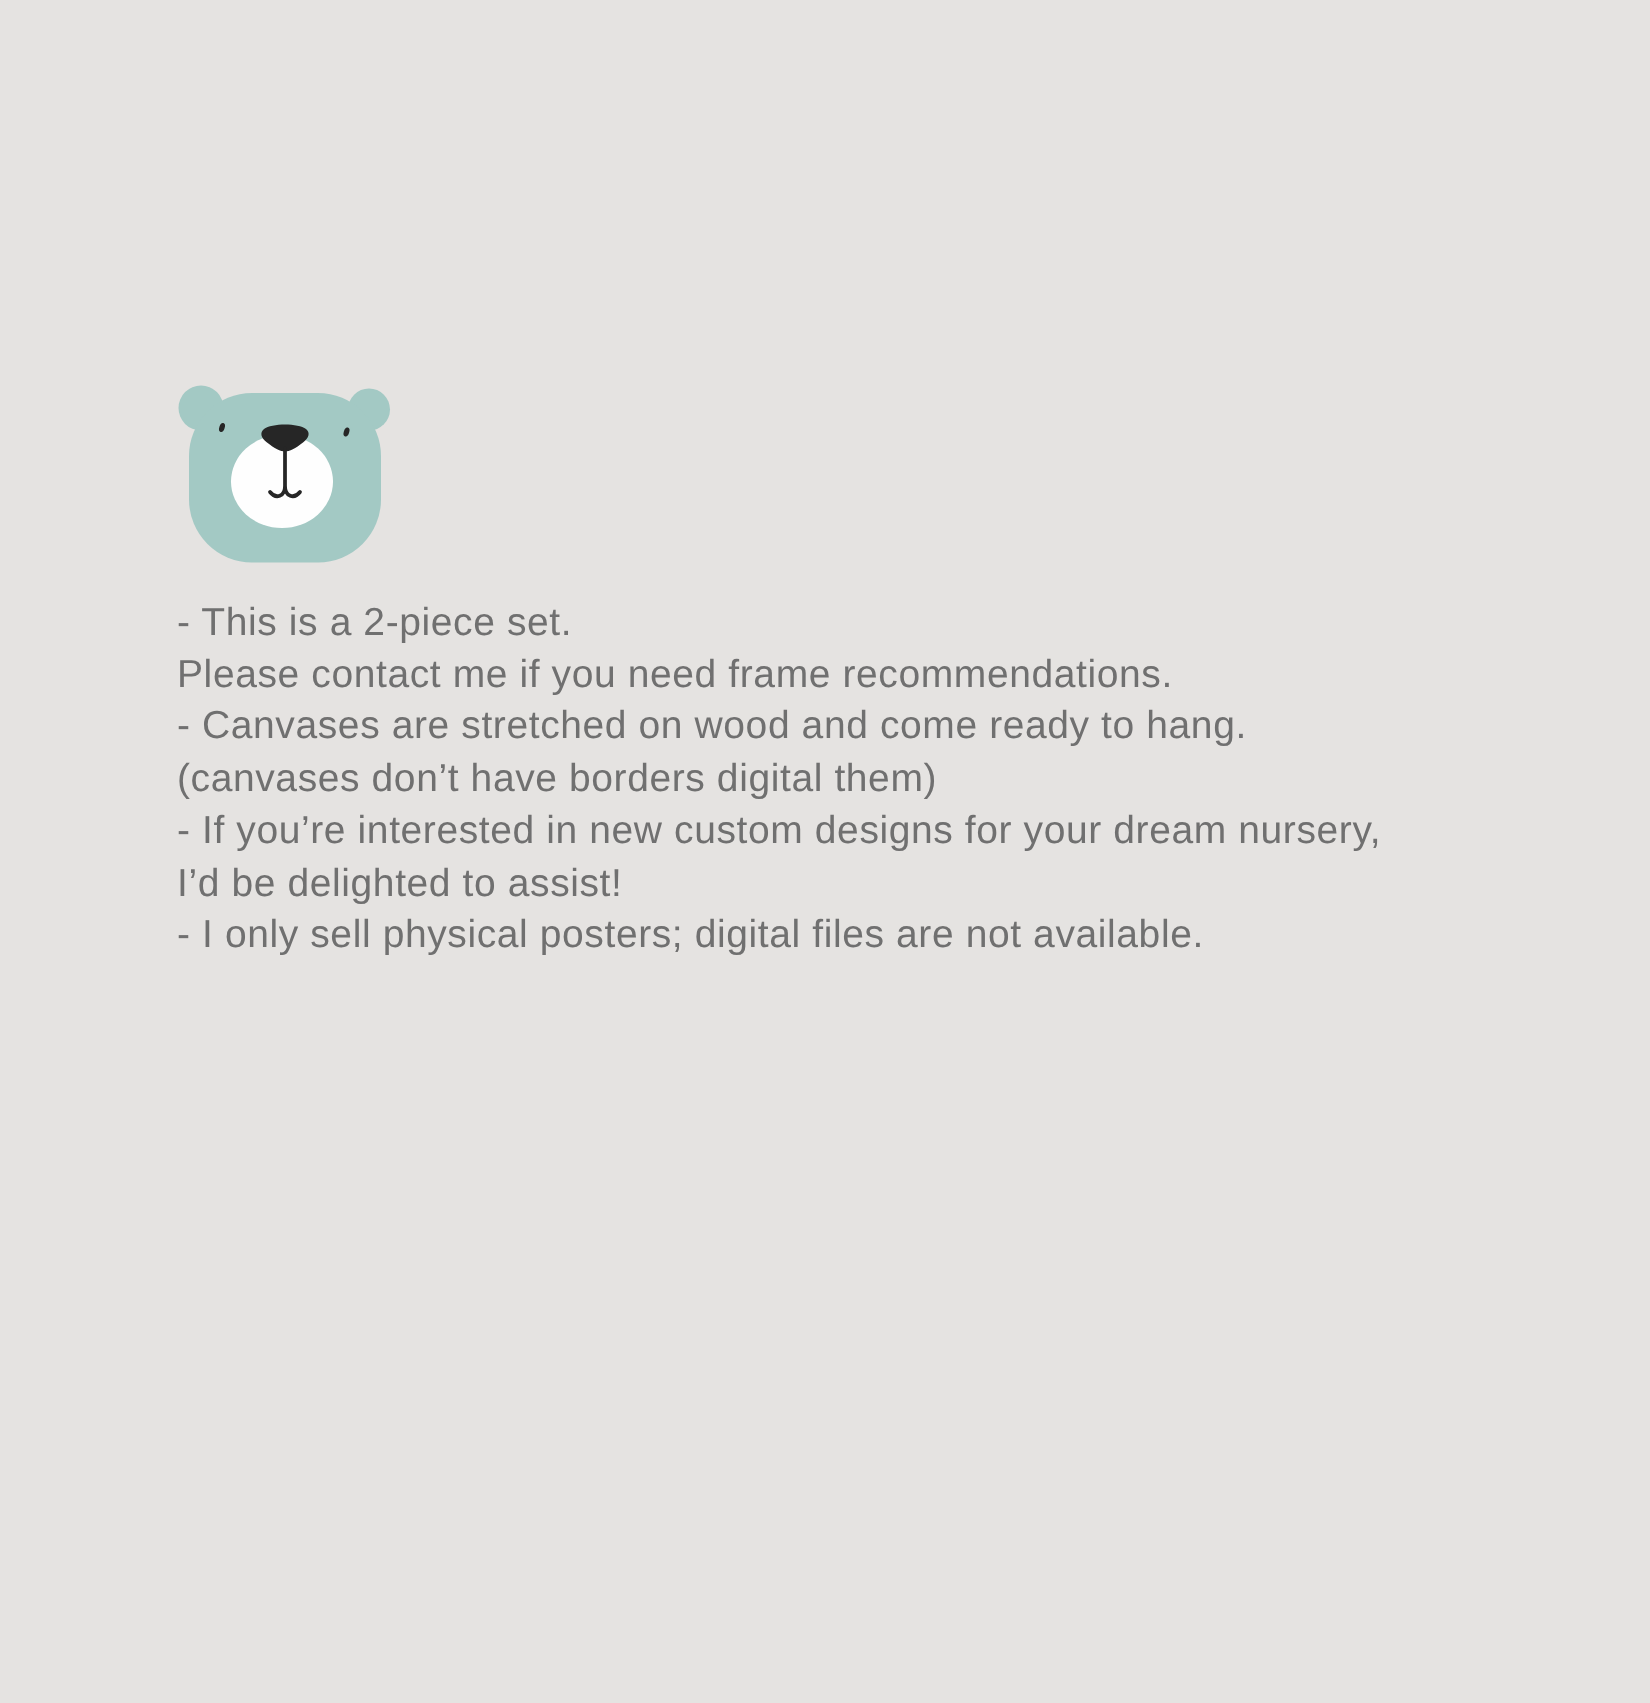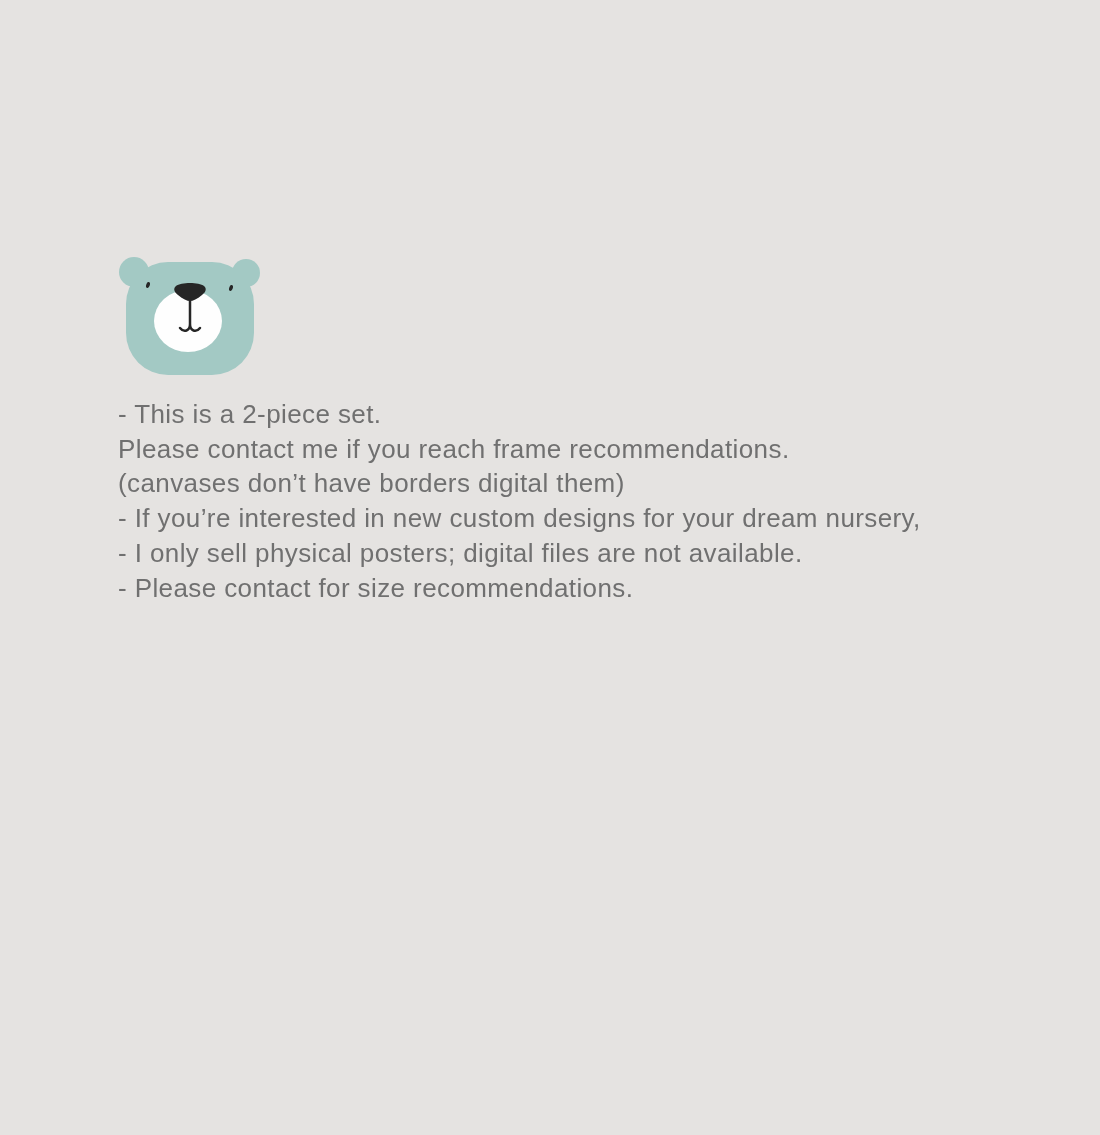--- a/index.html
+++ b/index.html
@@ -59,20 +59,21 @@
     <ellipse cx="30" cy="33" rx="1.8" ry="3.1" fill="var(--features)" transform="rotate(18 30 33)"></ellipse>
     <ellipse cx="113" cy="36" rx="1.8" ry="3.1" fill="var(--features)" transform="rotate(18 113 36)"></ellipse>
 
     <path fill="var(--features)" d="M 58 34 C 63 30 81 30 86 34 C 89 36.5 88 40 84 43 C 79 47 75 49 72 49 C 69 49 65 47 60 43 C 56 40 55 36.5 58 34 Z"></path>
 
     <path fill="none" stroke="var(--features)" stroke-width="2.5" stroke-linecap="round" d="M 72 47 L 72 72 M 72 72 C 72 79 66 81 62 76 M 72 72 C 72 79 78 81 82 76"></path>
   </svg>
 
   <div class="notes">
     <p>- This is a 2-piece set.</p>
-    <p>Please contact me if you reach frame recommendations.</p>
+    <p>Please contact me if you need frame recommendations.</p>
+    <p>- Canvases are stretched on wood and come ready to hang.</p>
     <p>(canvases don’t have borders digital them)</p>
     <p>- If you’re interested in new custom designs for your dream nursery,</p>
+    <p>I’d be delighted to assist!</p>
     <p>- I only sell physical posters; digital files are not available.</p>
-    <p>- Please contact for size recommendations.</p>
   </div>
 
 </div>
 
 </body></html>

